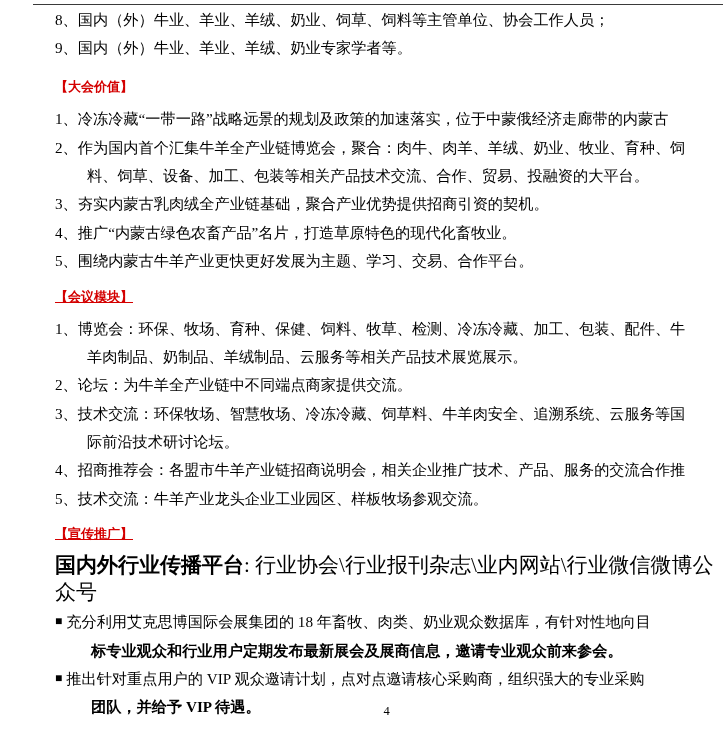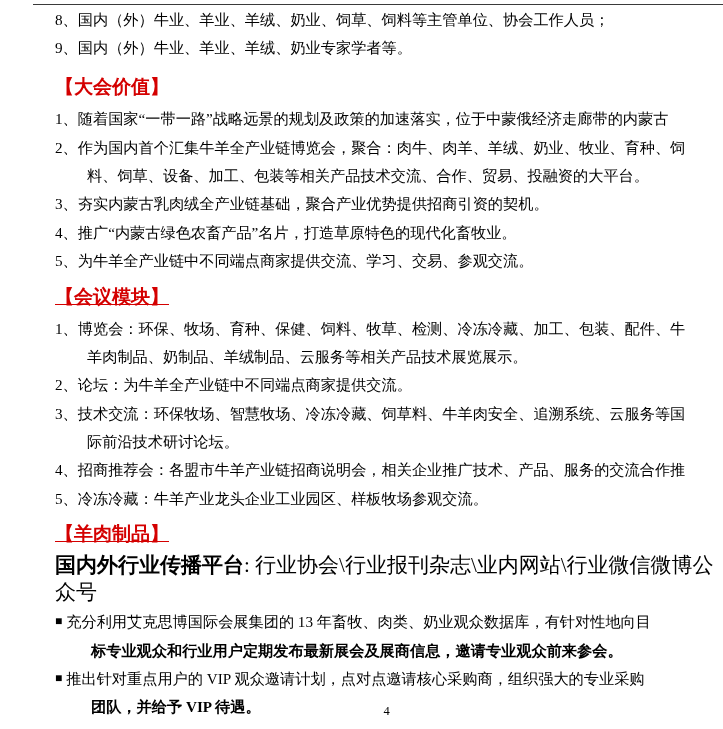--- a/index.html
+++ b/index.html
@@ -33,21 +33,21 @@
   .numbered-line {
     font-size: 15.2px;
     line-height: 27px;
     margin: 0 0 1px 0;
     padding-left: 4px;
     white-space: nowrap;
   }
   .section-head {
     color: #d40000;
     font-weight: bold;
-    font-size: 19px;
+    font-size: 13px;
     line-height: 24px;
     margin: 14px 0 6px 4px;
     font-family: "Liberation Serif", "DejaVu Serif", serif;
   }
   .section-head.tight {
     margin-top: 10px;
     text-decoration: underline;
   }
   .item {
     display: flex;
@@ -115,21 +115,21 @@
   <div class="rule-top"></div>
 
   <div class="numbered-line">8、国内（外）牛业、羊业、羊绒、奶业、饲草、饲料等主管单位、协会工作人员；</div>
   <div class="numbered-line">9、国内（外）牛业、羊业、羊绒、奶业专家学者等。</div>
 
   <div class="section-head">【大会价值】</div>
 
   <div class="item">
     <span class="num">1、</span>
     <span class="txt">
-      <span>随着国家“一带一路”战略远景的规划及政策的加速落实，位于中蒙俄经济走廊带的内蒙古</span>
+      <span>冷冻冷藏“一带一路”战略远景的规划及政策的加速落实，位于中蒙俄经济走廊带的内蒙古</span>
     </span>
   </div>
 
   <div class="item">
     <span class="num">2、</span>
     <span class="txt">
       <span>作为国内首个汇集牛羊全产业链博览会，聚合：肉牛、肉羊、羊绒、奶业、牧业、育种、饲</span>
     </span>
   </div>
   <div class="numbered-line hang">料、饲草、设备、加工、包装等相关产品技术交流、合作、贸易、投融资的大平台。</div>
@@ -139,21 +139,21 @@
     <span class="txt">夯实内蒙古乳肉绒全产业链基础，聚合产业优势提供招商引资的契机。</span>
   </div>
 
   <div class="item">
     <span class="num">4、</span>
     <span class="txt">推广“内蒙古绿色农畜产品”名片，打造草原特色的现代化畜牧业。</span>
   </div>
 
   <div class="item">
     <span class="num">5、</span>
-    <span class="txt">为牛羊全产业链中不同端点商家提供交流、学习、交易、参观交流。</span>
+    <span class="txt">围绕内蒙古牛羊产业更快更好发展为主题、学习、交易、合作平台。</span>
   </div>
 
   <div class="section-head tight">【会议模块】</div>
 
   <div class="item">
     <span class="num">1、</span>
     <span class="txt">博览会：环保、牧场、育种、保健、饲料、牧草、检测、冷冻冷藏、加工、包装、配件、牛</span>
   </div>
   <div class="numbered-line hang">羊肉制品、奶制品、羊绒制品、云服务等相关产品技术展览展示。</div>
 
@@ -168,30 +168,30 @@
   </div>
   <div class="numbered-line hang">际前沿技术研讨论坛。</div>
 
   <div class="item">
     <span class="num">4、</span>
     <span class="txt">招商推荐会：各盟市牛羊产业链招商说明会，相关企业推广技术、产品、服务的交流合作推</span>
   </div>
 
   <div class="item">
     <span class="num">5、</span>
-    <span class="txt">冷冻冷藏：牛羊产业龙头企业工业园区、样板牧场参观交流。</span>
-  </div>
-
-  <div class="section-head tight">【羊肉制品】</div>
+    <span class="txt">技术交流：牛羊产业龙头企业工业园区、样板牧场参观交流。</span>
+  </div>
+
+  <div class="section-head tight">【宣传推广】</div>
 
   <div class="promo-title"><b>国内外行业传播平台</b><span>: 行业协会\行业报刊杂志\业内网站\行业微信微博公众号</span></div>
 
   <div class="bullet-line">
     <span class="sq">■</span>
-    <span class="txt">充分利用艾克思博国际会展集团的 13 年畜牧、肉类、奶业观众数据库，有针对性地向目</span>
+    <span class="txt">充分利用艾克思博国际会展集团的 18 年畜牧、肉类、奶业观众数据库，有针对性地向目</span>
   </div>
   <div class="numbered-line hang-wide">标专业观众和行业用户定期发布最新展会及展商信息，邀请专业观众前来参会。</div>
 
   <div class="bullet-line">
     <span class="sq">■</span>
     <span class="txt">推出针对重点用户的 VIP 观众邀请计划，点对点邀请核心采购商，组织强大的专业采购</span>
   </div>
   <div class="numbered-line hang-wide">团队，并给予 VIP 待遇。</div>
 
   <div class="page-number">4</div>

